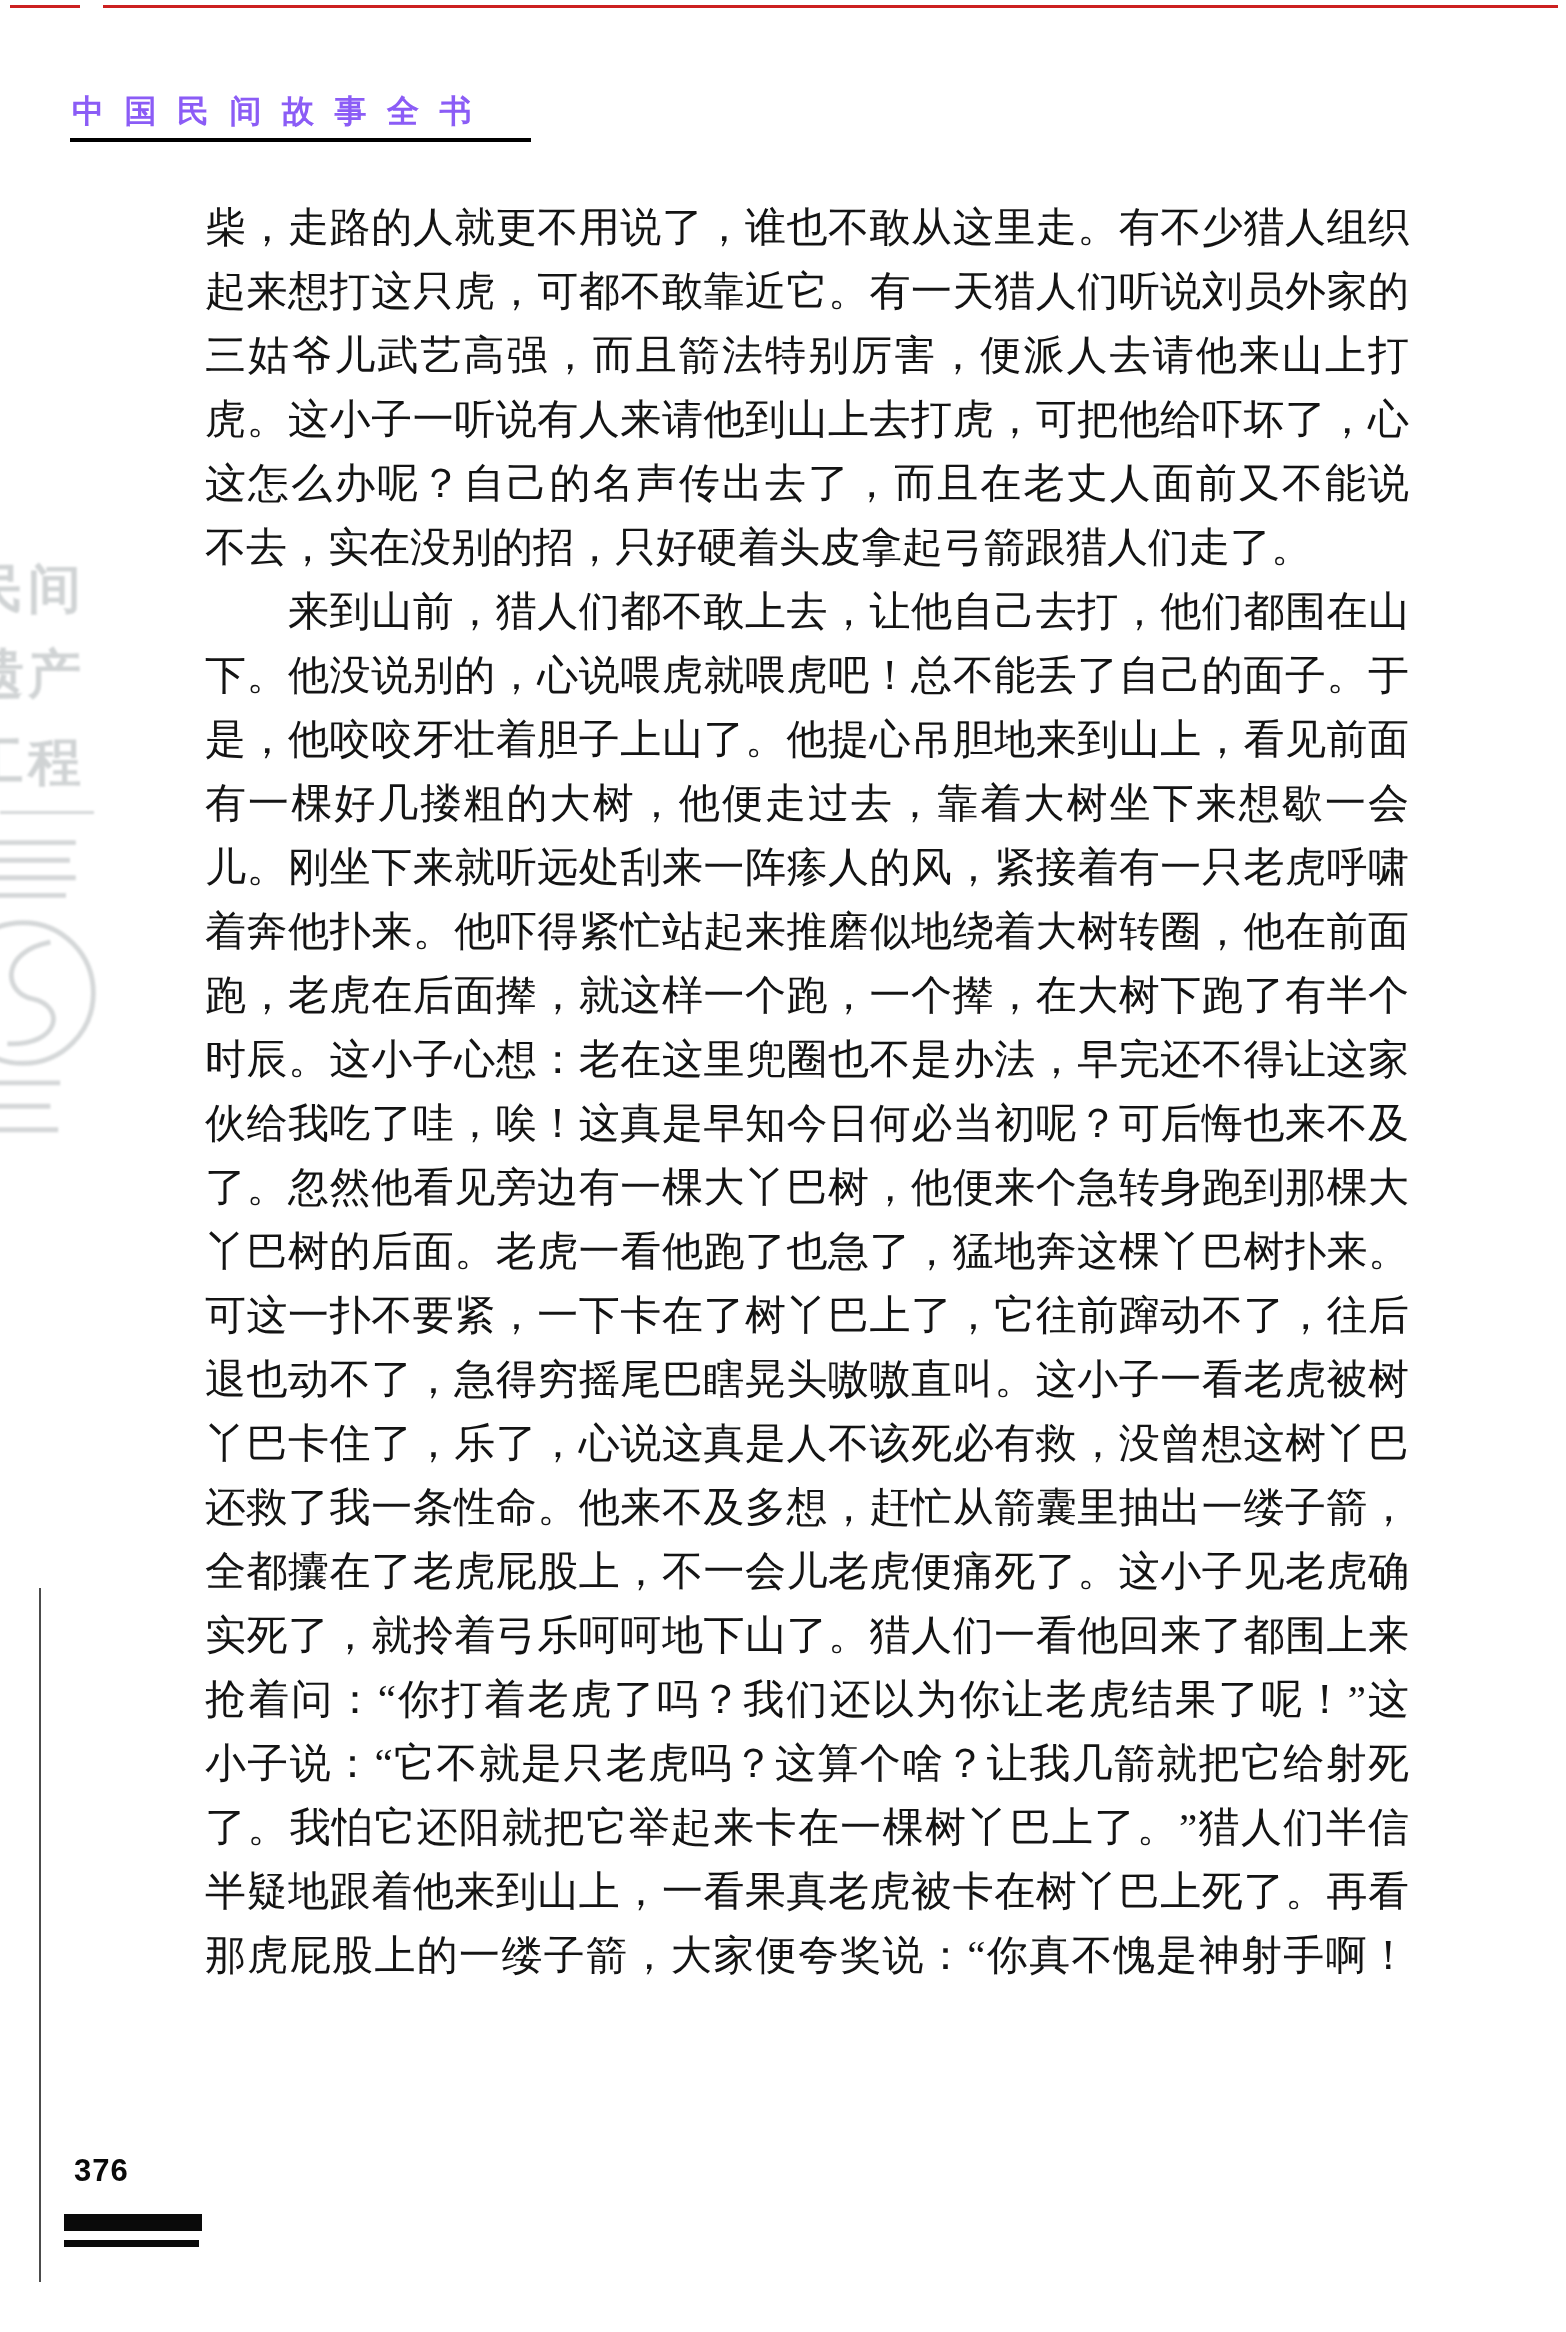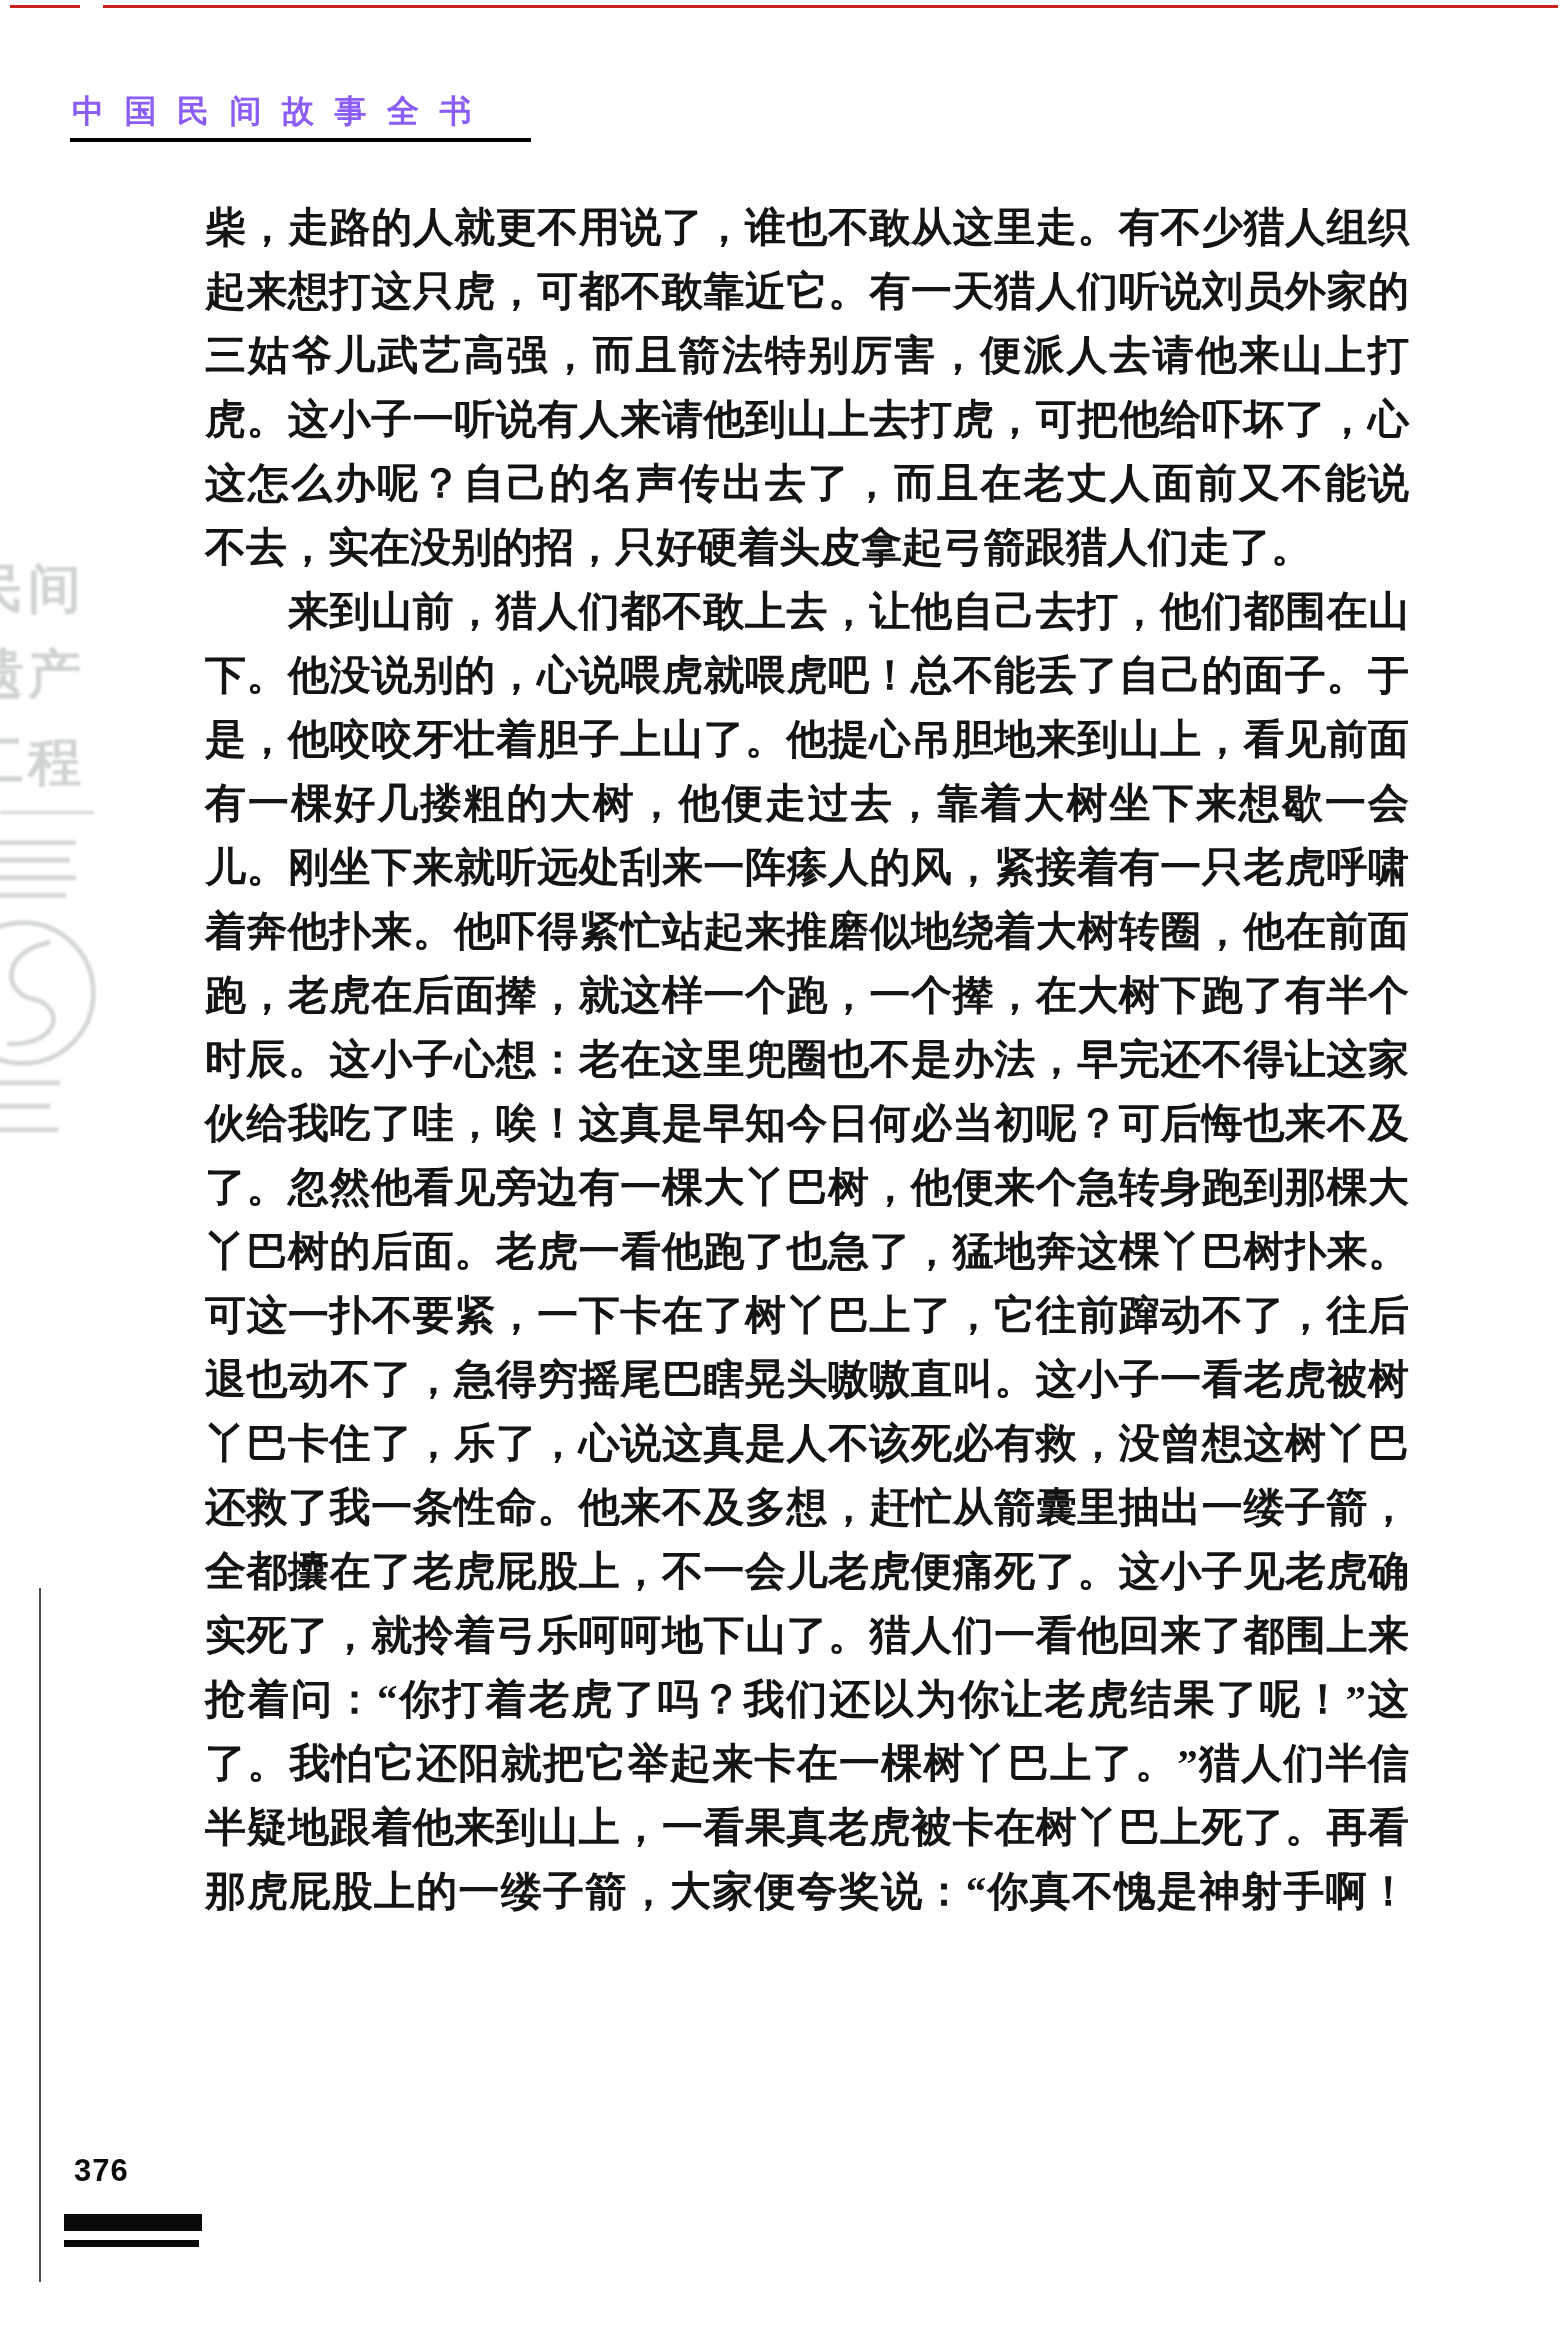--- a/index.html
+++ b/index.html
@@ -26,21 +26,21 @@
   .header-rule{position:absolute;left:70px;top:138px;width:461px;height:3.9px;background:#000;}
 
   
   .body-text{
     position:absolute;left:205px;top:195px;width:1204px;
   }
   .tline{
     height:64px;line-height:64px;font-size:41px;
     text-align:justify;text-align-last:justify;
     text-justify:inter-character;
-    white-space:nowrap;color:#141414;font-weight:bold;
+    white-space:nowrap;color:#141414;
   }
   .tline.end{text-align-last:left;}
 
   
   .watermark{position:absolute;left:0;top:546px;width:117px;height:624px;
     opacity:.55;filter:blur(1px);pointer-events:none;}
   .wm-frag{
     position:absolute;left:-29px;
     font-family:"Liberation Sans","DejaVu Sans",sans-serif;
     font-weight:bold;font-size:53px;color:#aab0b2;letter-spacing:3.9px;white-space:nowrap;
@@ -107,20 +107,21 @@
       <div class="tline">伙给我吃了哇，唉！这真是早知今日何必当初呢？可后悔也来不及</div>
       <div class="tline">了。忽然他看见旁边有一棵大丫巴树，他便来个急转身跑到那棵大</div>
       <div class="tline">丫巴树的后面。老虎一看他跑了也急了，猛地奔这棵丫巴树扑来。</div>
       <div class="tline">可这一扑不要紧，一下卡在了树丫巴上了，它往前蹿动不了，往后</div>
       <div class="tline">退也动不了，急得穷摇尾巴瞎晃头嗷嗷直叫。这小子一看老虎被树</div>
       <div class="tline">丫巴卡住了，乐了，心说这真是人不该死必有救，没曾想这树丫巴</div>
       <div class="tline">还救了我一条性命。他来不及多想，赶忙从箭囊里抽出一缕子箭，</div>
       <div class="tline">全都攮在了老虎屁股上，不一会儿老虎便痛死了。这小子见老虎确</div>
       <div class="tline">实死了，就拎着弓乐呵呵地下山了。猎人们一看他回来了都围上来</div>
       <div class="tline">抢着问：“你打着老虎了吗？我们还以为你让老虎结果了呢！”这</div>
+      <div class="tline">小子说：“它不就是只老虎吗？这算个啥？让我几箭就把它给射死</div>
       <div class="tline">了。我怕它还阳就把它举起来卡在一棵树丫巴上了。”猎人们半信</div>
       <div class="tline">半疑地跟着他来到山上，一看果真老虎被卡在树丫巴上死了。再看</div>
       <div class="tline">那虎屁股上的一缕子箭，大家便夸奖说：“你真不愧是神射手啊！</div>
     </div>
 
   <div class="margin-vline"></div>
 
   <div class="folio">376</div>
   <div class="folio-bar-thick"></div>
   <div class="folio-bar-thin"></div>

